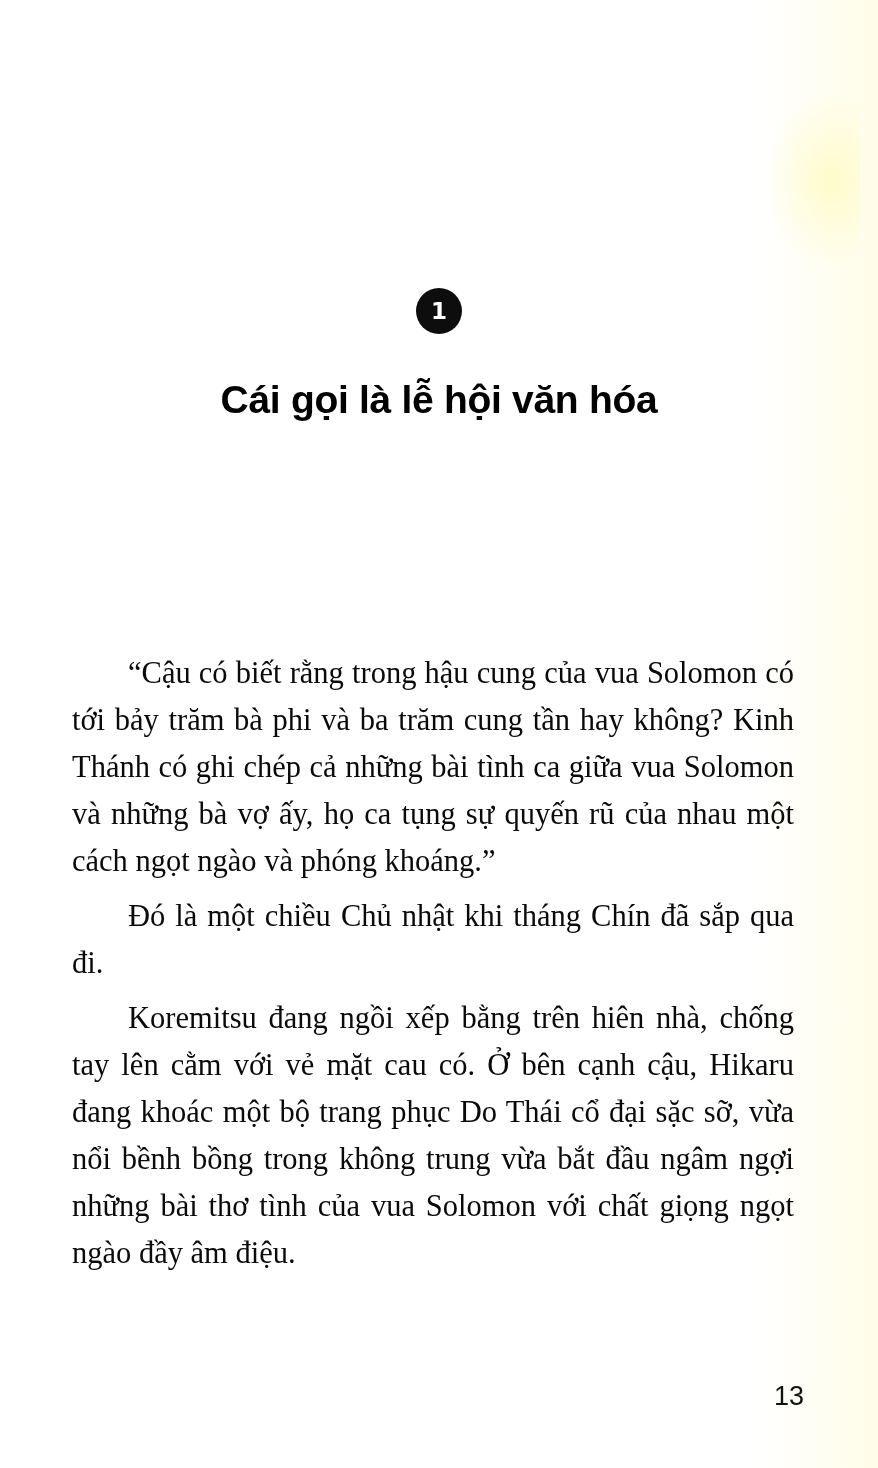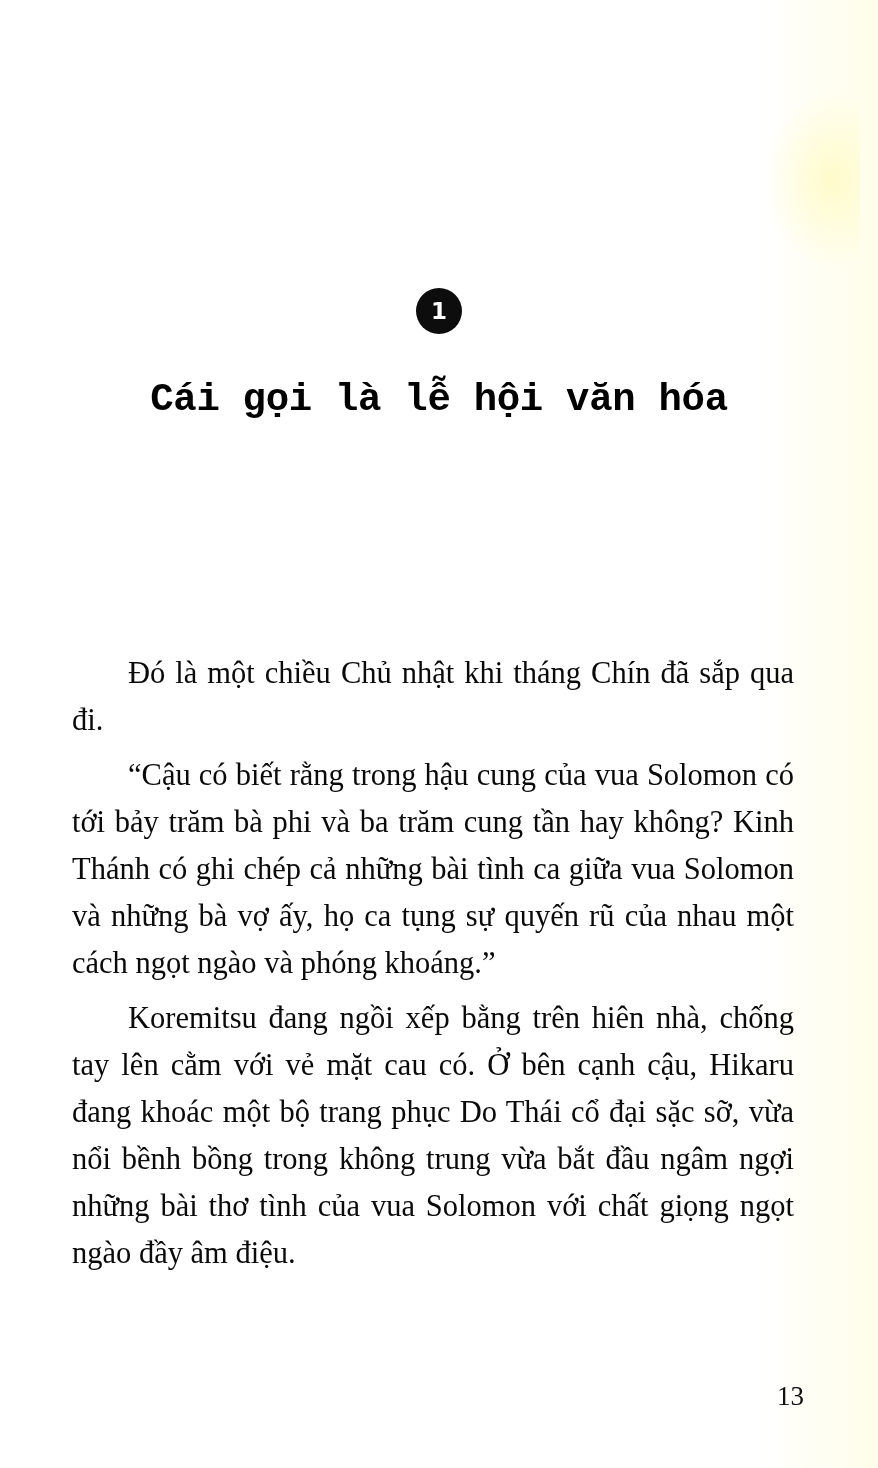--- a/index.html
+++ b/index.html
@@ -61,21 +61,21 @@
     align-items: center;
     justify-content: center;
     font-family: "DejaVu Sans", sans-serif;
     font-weight: bold;
     font-size: 23px;
     line-height: 1;
   }
 
   .chapter-title {
     margin-top: 38px;
-    font-family: Liberation Mono, monospace;
+    font-family: Liberation Sans, sans-serif;
     font-weight: bold;
     font-size: 39px;
     line-height: 1.45;
     letter-spacing: -0.3px;
     color: #000000;
     padding: 0 120px;
   }
   .chapter-title .line {
     display: block;
     white-space: nowrap;
@@ -98,41 +98,41 @@
     text-indent: 56px;
   }
   .body-text p:last-child {
     margin-bottom: 0;
   }
 
   .page-number {
     position: absolute;
     bottom: 56px;
     right: 74px;
-    font-family: Liberation Serif, serif;
+    font-family: Liberation Sans, sans-serif;
     font-size: 27px;
     color: #111111;
   }
 </style>
 </head>
 <body>
 
 <div class="page">
 
   <div class="scan-tint"></div>
   <div class="scan-tint-2"></div>
 
   <div class="chapter-head">
     <div class="chapter-number-badge">1</div>
     <h1 class="chapter-title">
       <span class="line">Cái gọi là lễ hội văn hóa</span>
     </h1>
   </div>
 
   <div class="body-text">
+    <p>“Cậu có biết rằng trong hậu cung của vua Solomon có tới bảy trăm bà phi và ba trăm cung tần hay không? Kinh Thánh có ghi chép cả những bài tình ca giữa vua Solomon và những bà vợ ấy, họ ca tụng sự quyến rũ của nhau một cách ngọt ngào và phóng khoáng.”</p>
     <p>Đó là một chiều Chủ nhật khi tháng Chín đã sắp qua đi.</p>
-    <p>“Cậu có biết rằng trong hậu cung của vua Solomon có tới bảy trăm bà phi và ba trăm cung tần hay không? Kinh Thánh có ghi chép cả những bài tình ca giữa vua Solomon và những bà vợ ấy, họ ca tụng sự quyến rũ của nhau một cách ngọt ngào và phóng khoáng.”</p>
     <p>Koremitsu đang ngồi xếp bằng trên hiên nhà, chống tay lên cằm với vẻ mặt cau có. Ở bên cạnh cậu, Hikaru đang khoác một bộ trang phục Do Thái cổ đại sặc sỡ, vừa nổi bềnh bồng trong không trung vừa bắt đầu ngâm ngợi những bài thơ tình của vua Solomon với chất giọng ngọt ngào đầy âm điệu.</p>
   </div>
 
   <div class="page-number">13</div>
 
 </div>
 
 </body></html>

